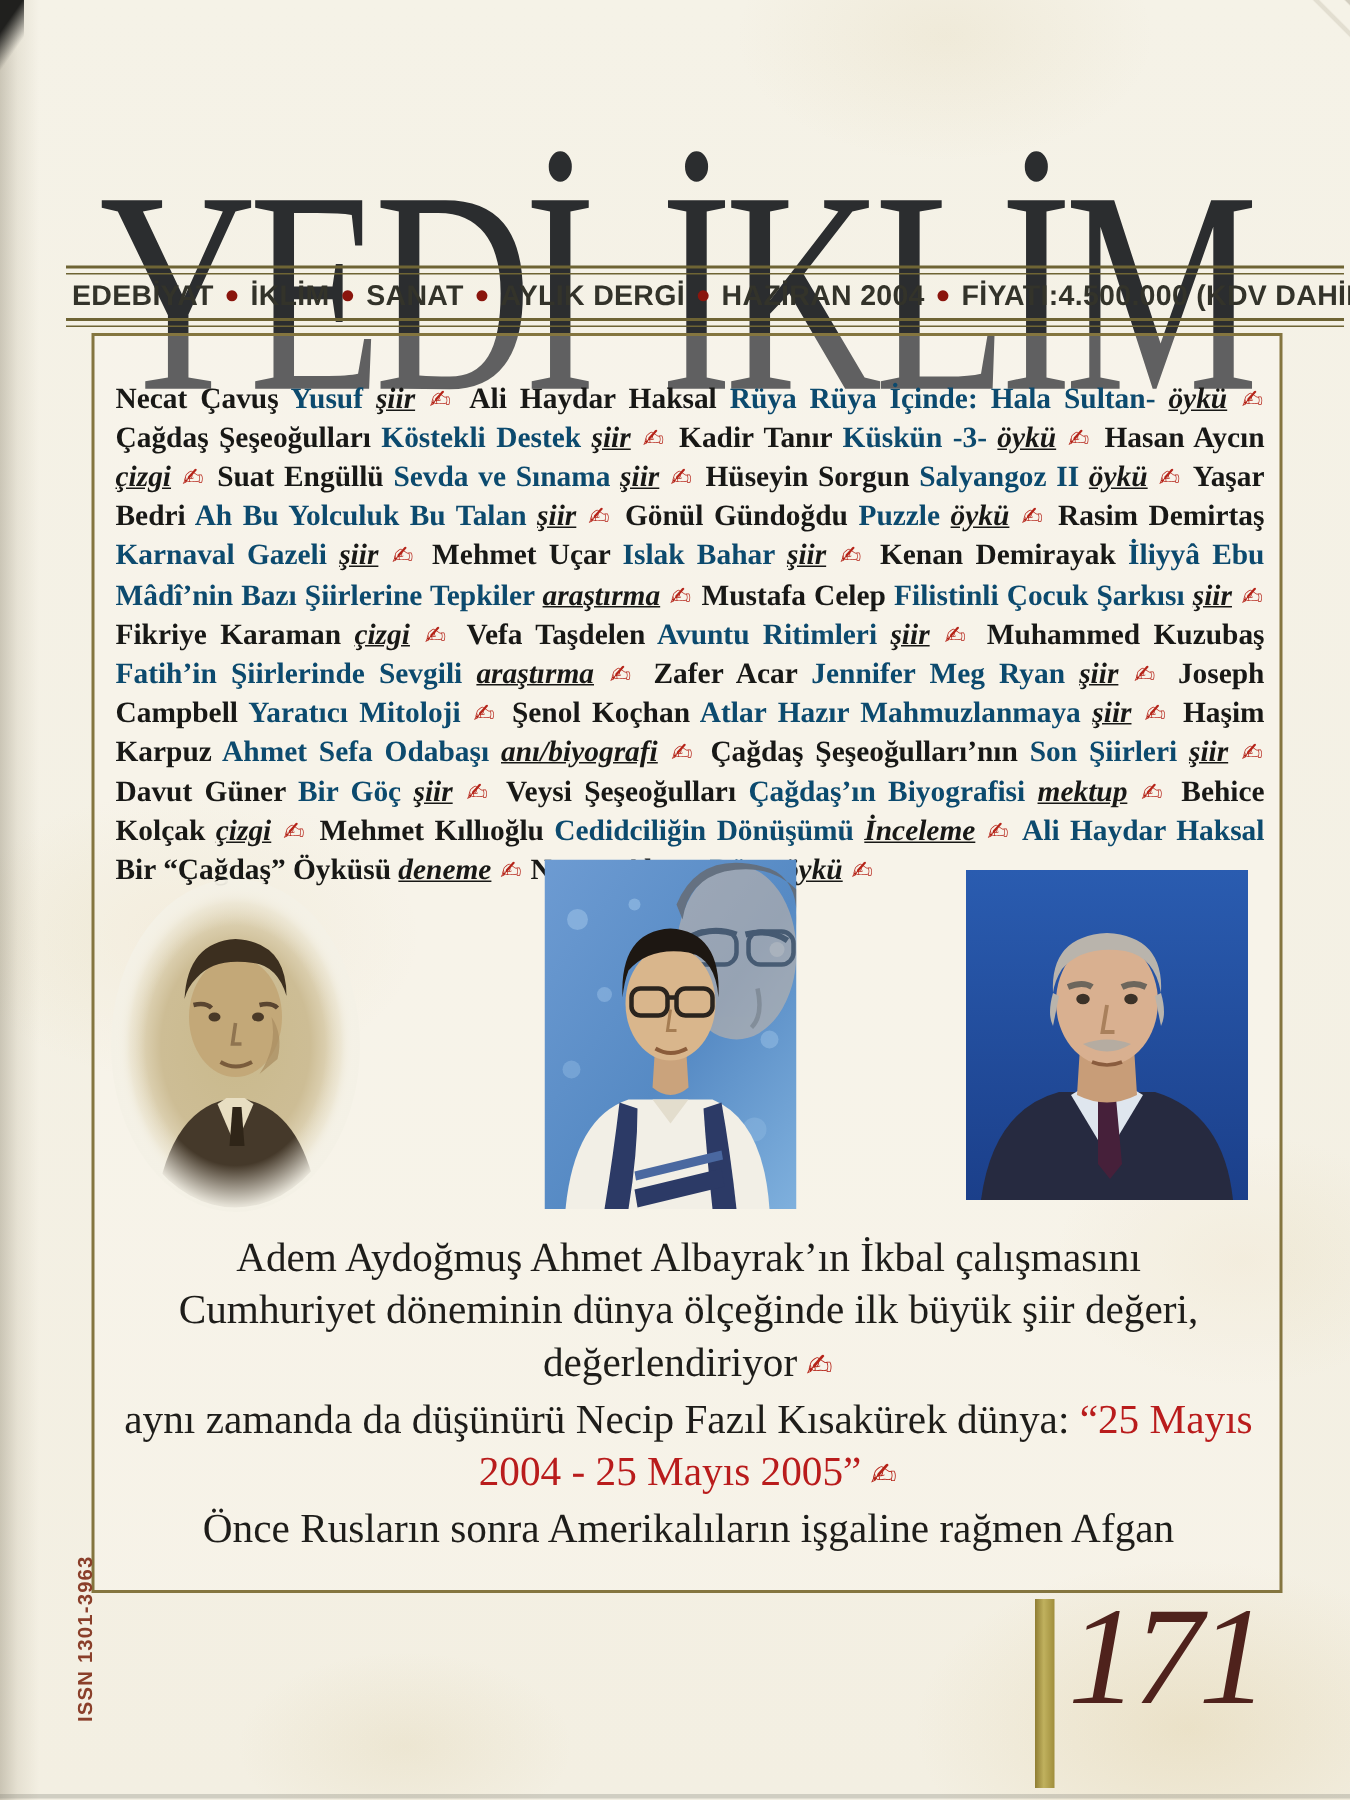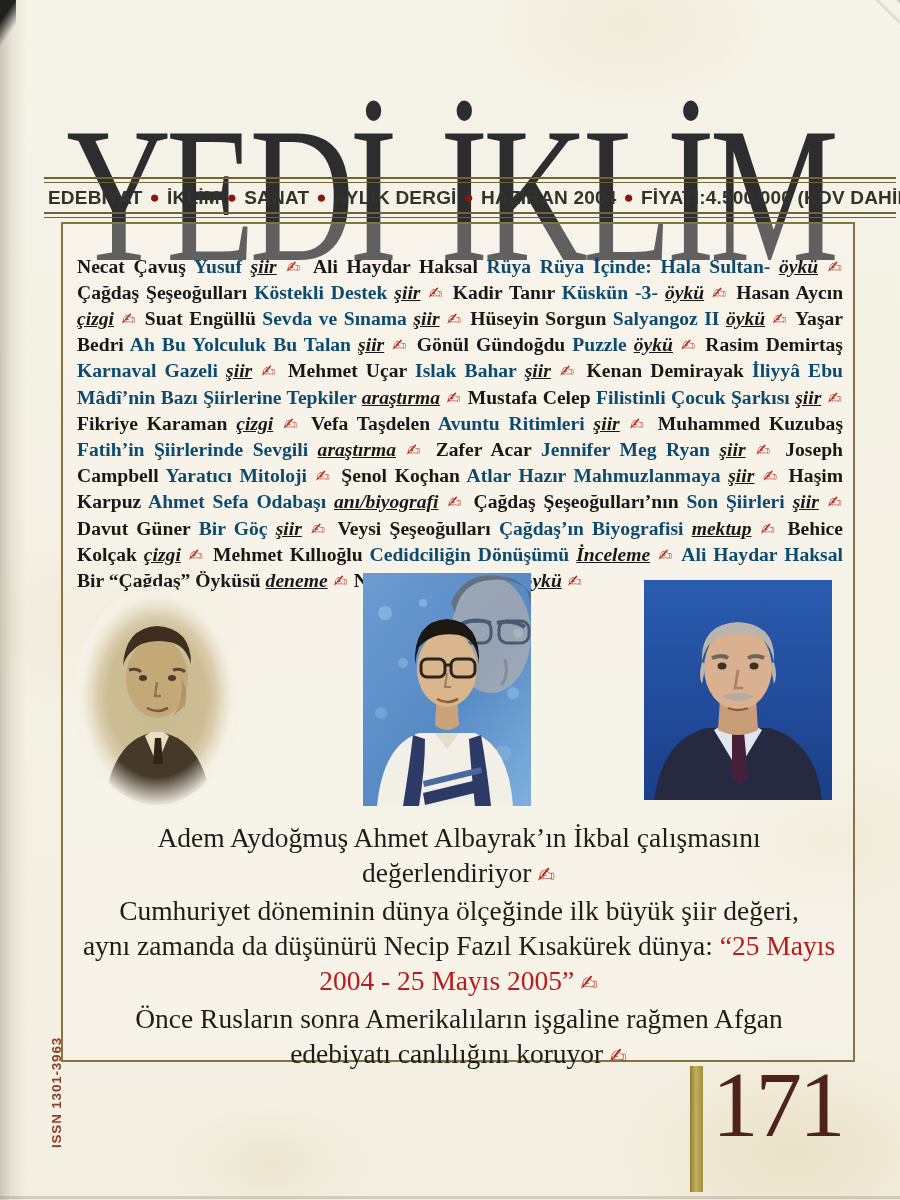--- a/index.html
+++ b/index.html
@@ -57,21 +57,21 @@
   .announce .ic{font-size:21px;padding-left:6px;}
 
   .issn{position:absolute;left:49px;top:1148px;transform:rotate(-90deg);
     transform-origin:0 0;font-family:"Liberation Sans",sans-serif;font-weight:bold;
     font-size:13.5px;letter-spacing:.8px;color:#8a3f2a;white-space:nowrap;}
 
   .gold-bar{position:absolute;left:690px;top:1066px;width:13px;height:126px;
     background:linear-gradient(90deg,#8f7d33,#c0b15e 45%,#a08e3c);}
 
   .issue-number{position:absolute;left:712px;top:1058px;width:130px;
-    font-size:93px;line-height:1;color:#4f221c;letter-spacing:-3px;}
+    font-size:93px;line-height:1;font-style:italic;color:#4f221c;letter-spacing:-3px;}
 </style>
 </head>
 <body>
 
 <div class="spine"></div>
 <div class="corner-tl"></div>
 <div class="crease-tr"></div>
 
 <h1 class="masthead">YEDİ İKLİM</h1>
 
@@ -189,24 +189,23 @@
     <ellipse cx="78" cy="86" rx="4.5" ry="3.5" fill="#3c3228"></ellipse>
     <ellipse cx="110" cy="86" rx="4.5" ry="3.5" fill="#3c3228"></ellipse>
     <path d="M94 90 L91 108 L99 108" stroke="#a9805c" stroke-width="2.6" fill="none"></path>
     <path d="M78 116 Q94 110 110 116 Q94 126 78 116Z" fill="#b5aca1"></path>
     <path d="M84 128 Q94 132 104 128" stroke="#8a5c3e" stroke-width="2.4" fill="none"></path>
   </svg>
 </div>
 
 <div class="announce">
     <div><span>Adem Aydoğmuş Ahmet Albayrak’ın İkbal çalışmasını</span></div>
+    <div><span>Cumhuriyet döneminin dünya ölçeğinde ilk büyük şiir değeri,</span></div>
     <div><span>değerlendiriyor</span><span class="ic">✍</span></div>
-    <div><span>Cumhuriyet döneminin dünya ölçeğinde ilk büyük şiir değeri,</span></div>
     <div><span>aynı zamanda da düşünürü Necip Fazıl Kısakürek dünya: </span><span class="red">“25 Mayıs</span></div>
     <div><span class="red">2004 - 25 Mayıs 2005”</span><span class="ic">✍</span></div>
     <div><span>Önce Rusların sonra Amerikalıların işgaline rağmen Afgan</span></div>
-    <div><span>edebiyatı canlılığını koruyor</span><span class="ic">✍</span></div>
   </div>
 
 <div class="issn">ISSN 1301-3963</div>
 <div class="gold-bar"></div>
 <div class="issue-number">171</div>
 <div class="bottom-edge"></div>
 
 </body></html>

